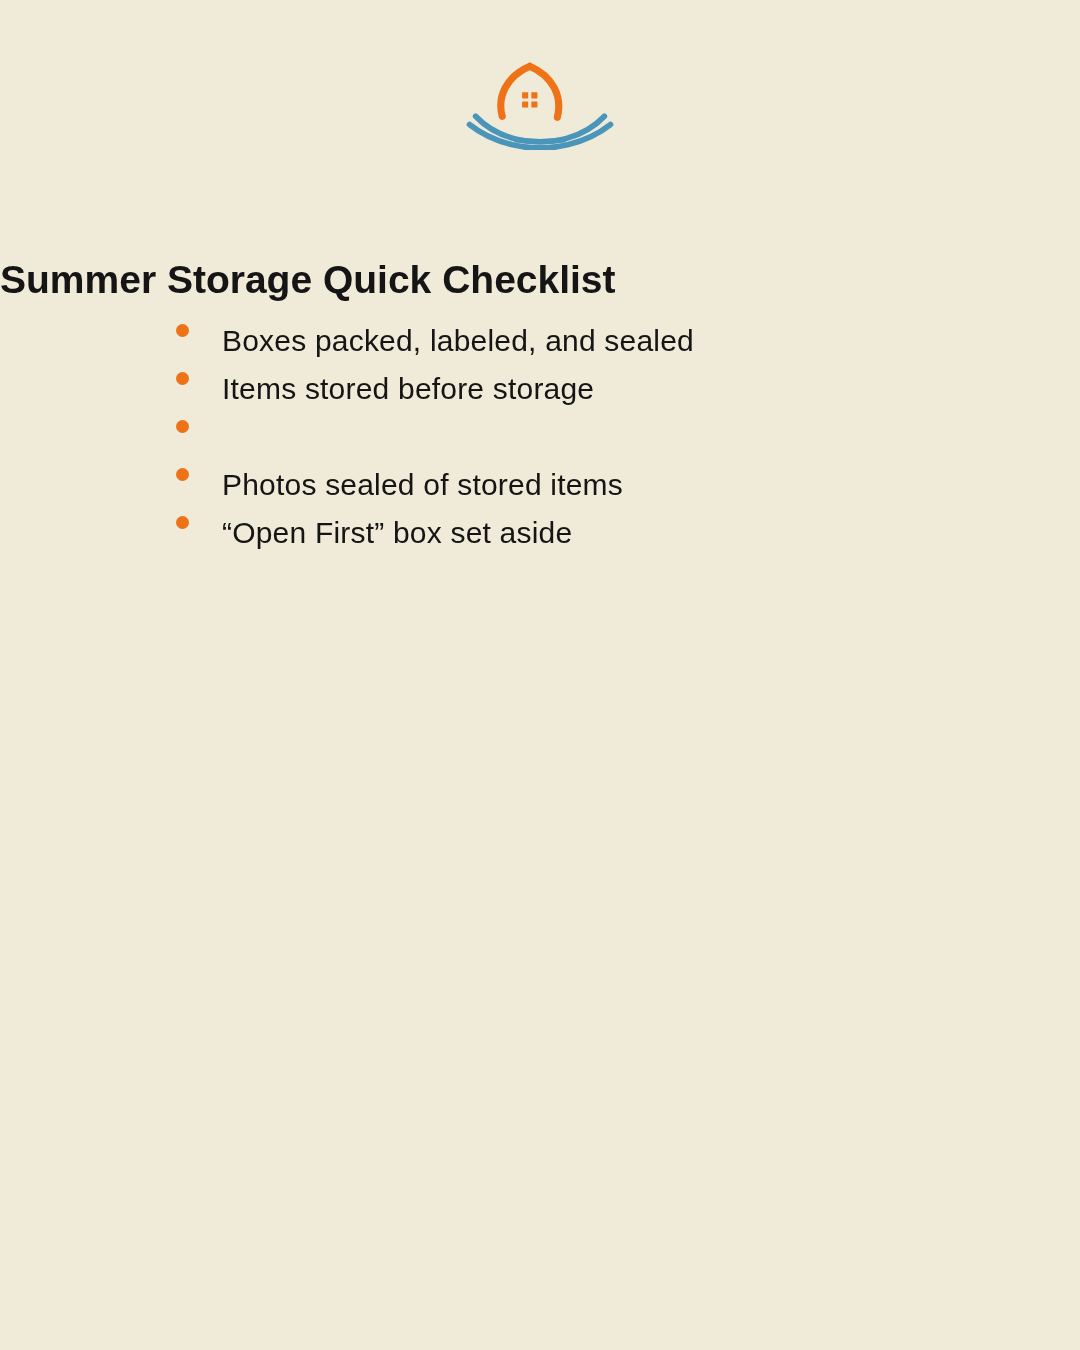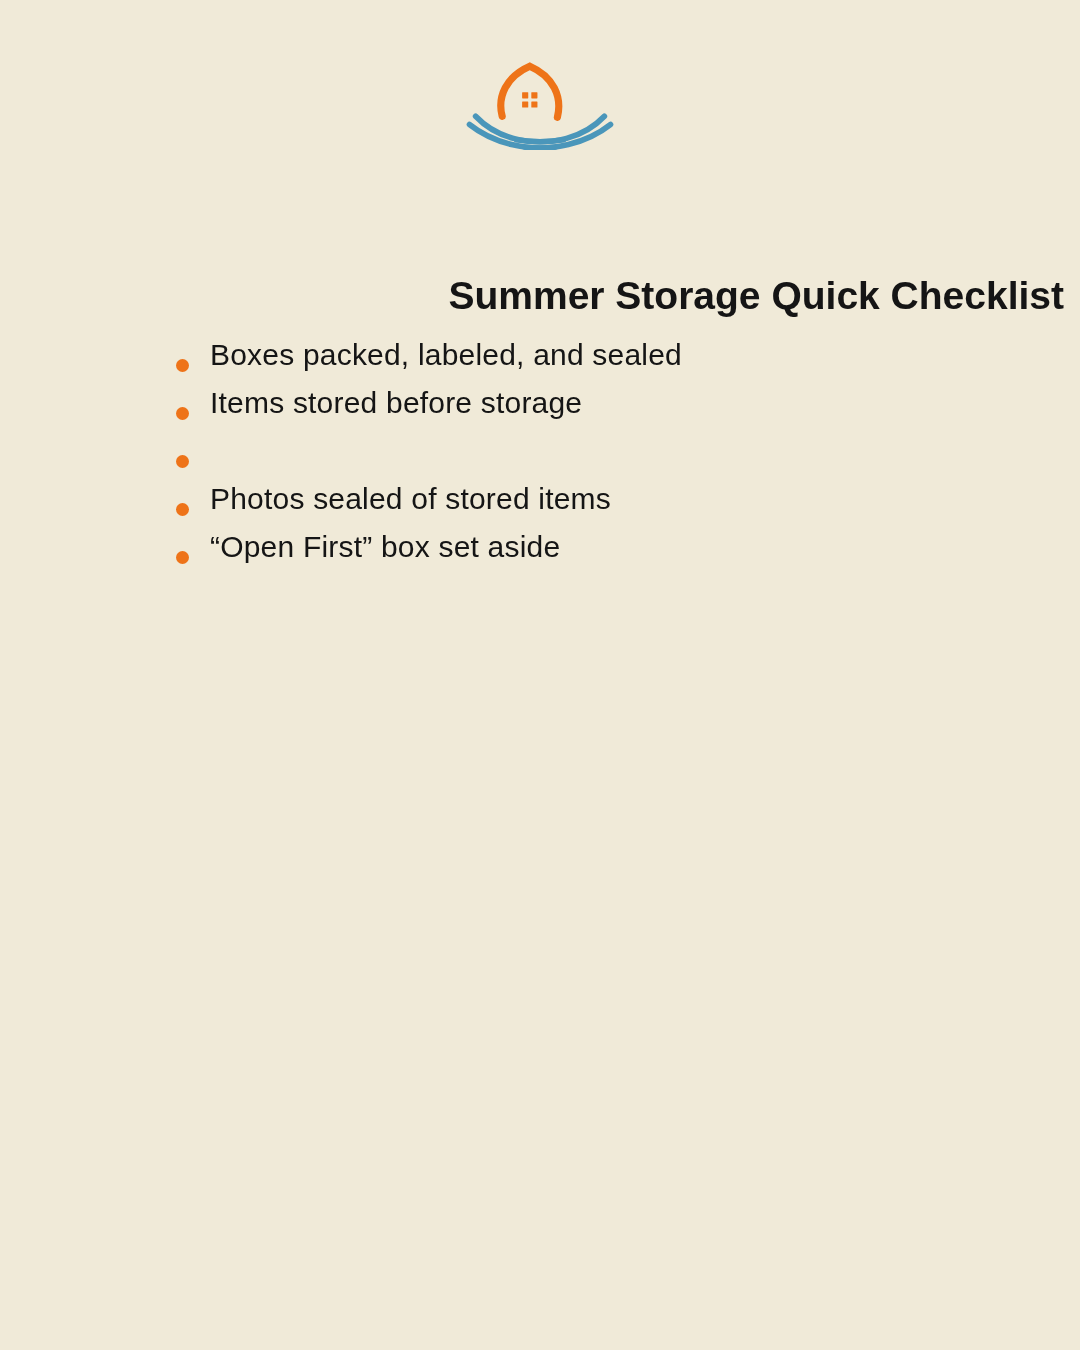--- a/index.html
+++ b/index.html
@@ -29,40 +29,41 @@
   .logo svg {
     display: block;
     width: 100%;
     height: 100%;
   }
   .title {
     position: absolute;
     top: 257px;
     left: 0;
     right: 0;
-    margin: 16px;
-    text-align: right;
+    margin: 0;
+    text-align: left;
     font-size: 39px;
     font-weight: 700;
     line-height: 1.2;
     letter-spacing: 0px;
     color: var(--ink, #151515);
   }
   .list {
     position: absolute;
     top: 324px;
     left: 176px;
     margin: 0;
     padding: 0;
     list-style: none;
   }
   .item {
     display: flex;
-    align-items: flex-end;
+    align-items: flex-start;
     height: 48px;
+    gap: 12px;
   }
   .dot {
     width: 13px;
     height: 13px;
     border-radius: 50%;
     background: var(--accent-orange, #EE7318);
     margin-right: 21px;
     flex: none;
   }
   .label {

